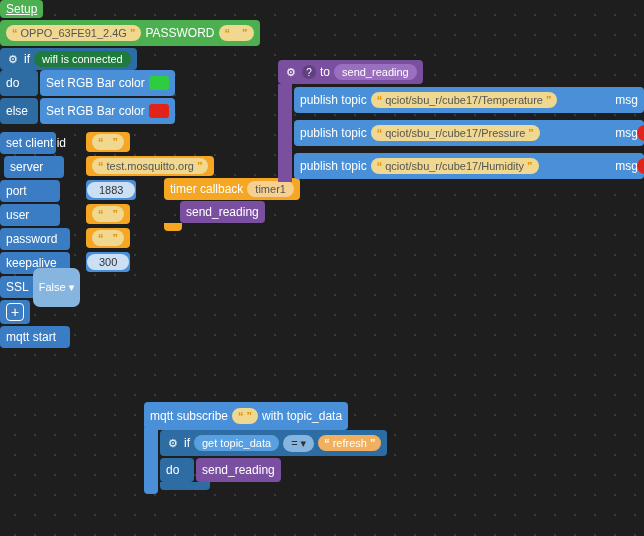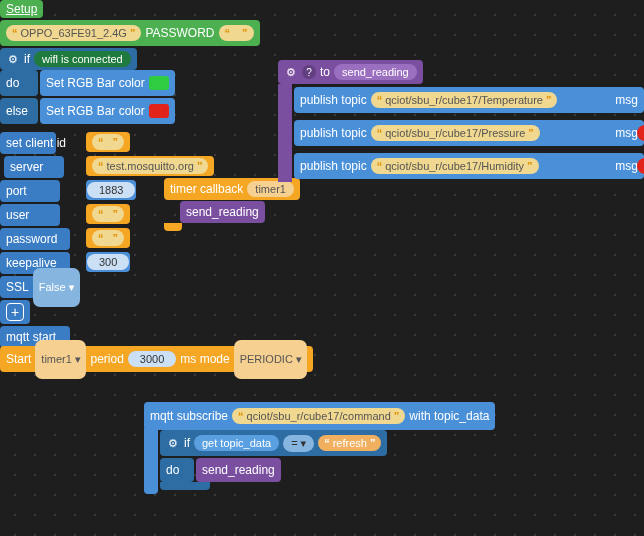--- a/index.html
+++ b/index.html
@@ -119,28 +119,20 @@
 
 <div class="block orange" style="top:178px;left:164px;height:22px;">
   <span>timer callback</span>
   <span class="pill" style="background:#f5d090;color:#555;">timer1</span>
 </div>
 <div class="block purple" style="top:201px;left:180px;height:22px;">
       <span>send_reading</span>
     </div>
 <div style="position:absolute;top:223px;left:164px;width:18px;height:8px;background:#f5a623;border-radius:0 0 4px 4px;"></div>
 
-<div class="block orange" style="top:346px;left:0;height:26px;">
-  <span>Start</span>
-  <span class="dd" style="background:#f5d090;color:#555;"><span>timer1</span> ▾</span>
-  <span>period</span>
-  <span class="numfield" style="background:#cce0f5;">3000</span>
-  <span>ms mode</span>
-  <span class="dd" style="background:#f5d090;color:#555;"><span>PERIODIC</span> ▾</span>
-</div>
 
 <div class="block purple" style="top:60px;left:278px;height:24px;">
   <span class="gear">⚙</span>
   <span class="q">?</span>
   <span>to</span>
   <span class="pill" style="background:#9b6fc0;">send_reading</span>
 </div>
 <div style="position:absolute;top:84px;left:278px;width:14px;height:98px;background:#7b4fa0;"></div>
 
 <div class="block blue" style="top:87px;left:294px;height:26px;width:350px;justify-content:flex-start;">
@@ -170,21 +162,20 @@
         <span class="qt">”</span>
       </span>
   <span style="margin-left:auto;">msg</span>
   <span class="pill" style="background:#e2231a;position:absolute;right:-18px;">G</span>
 </div>
 
 <div class="block blue" style="top:402px;left:144px;height:28px;align-items:center;">
   <span>mqtt subscribe</span>
   <span class="strfield">
         <span class="qt">“</span>
-        <span>qciot/sbu_r/cube17/command</span>
         <span class="qt">”</span>
       </span>
   <span>with topic_data</span>
 </div>
 <div style="position:absolute;top:428px;left:144px;width:14px;height:66px;background:#4a90d9;border-radius:0 0 4px 4px;"></div>
 
 <div class="block darkblue" style="top:430px;left:160px;height:26px;">
   <span class="gear">⚙</span>
   <span>if</span>
   <span class="pill" style="background:#5aa0e0;">get topic_data</span>

